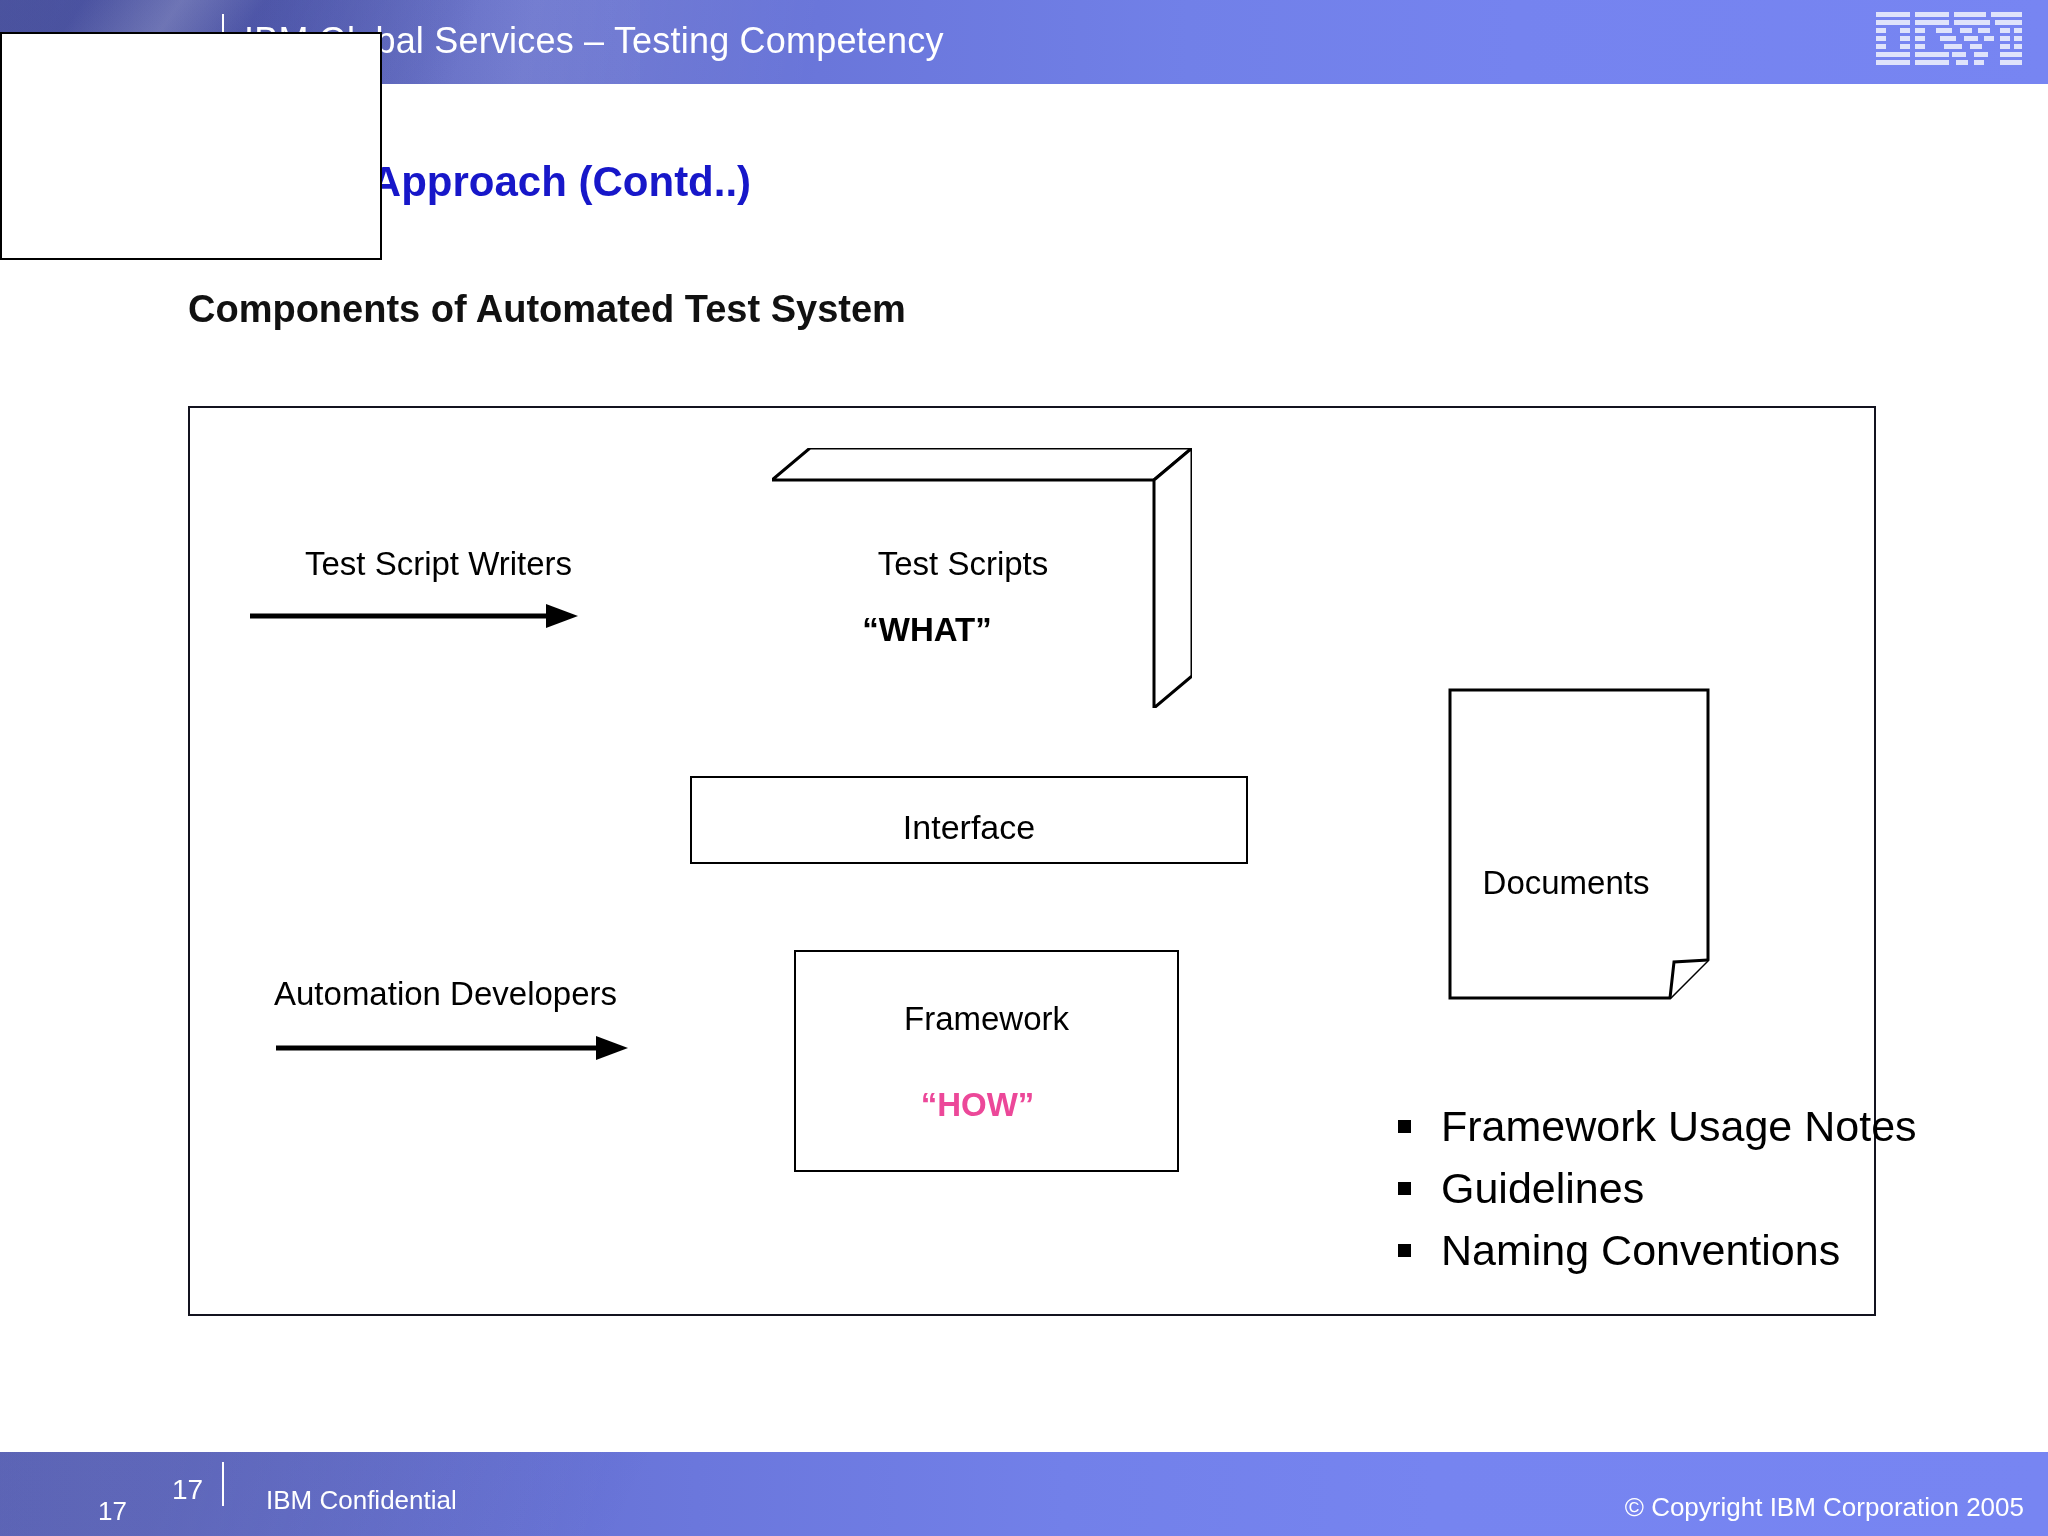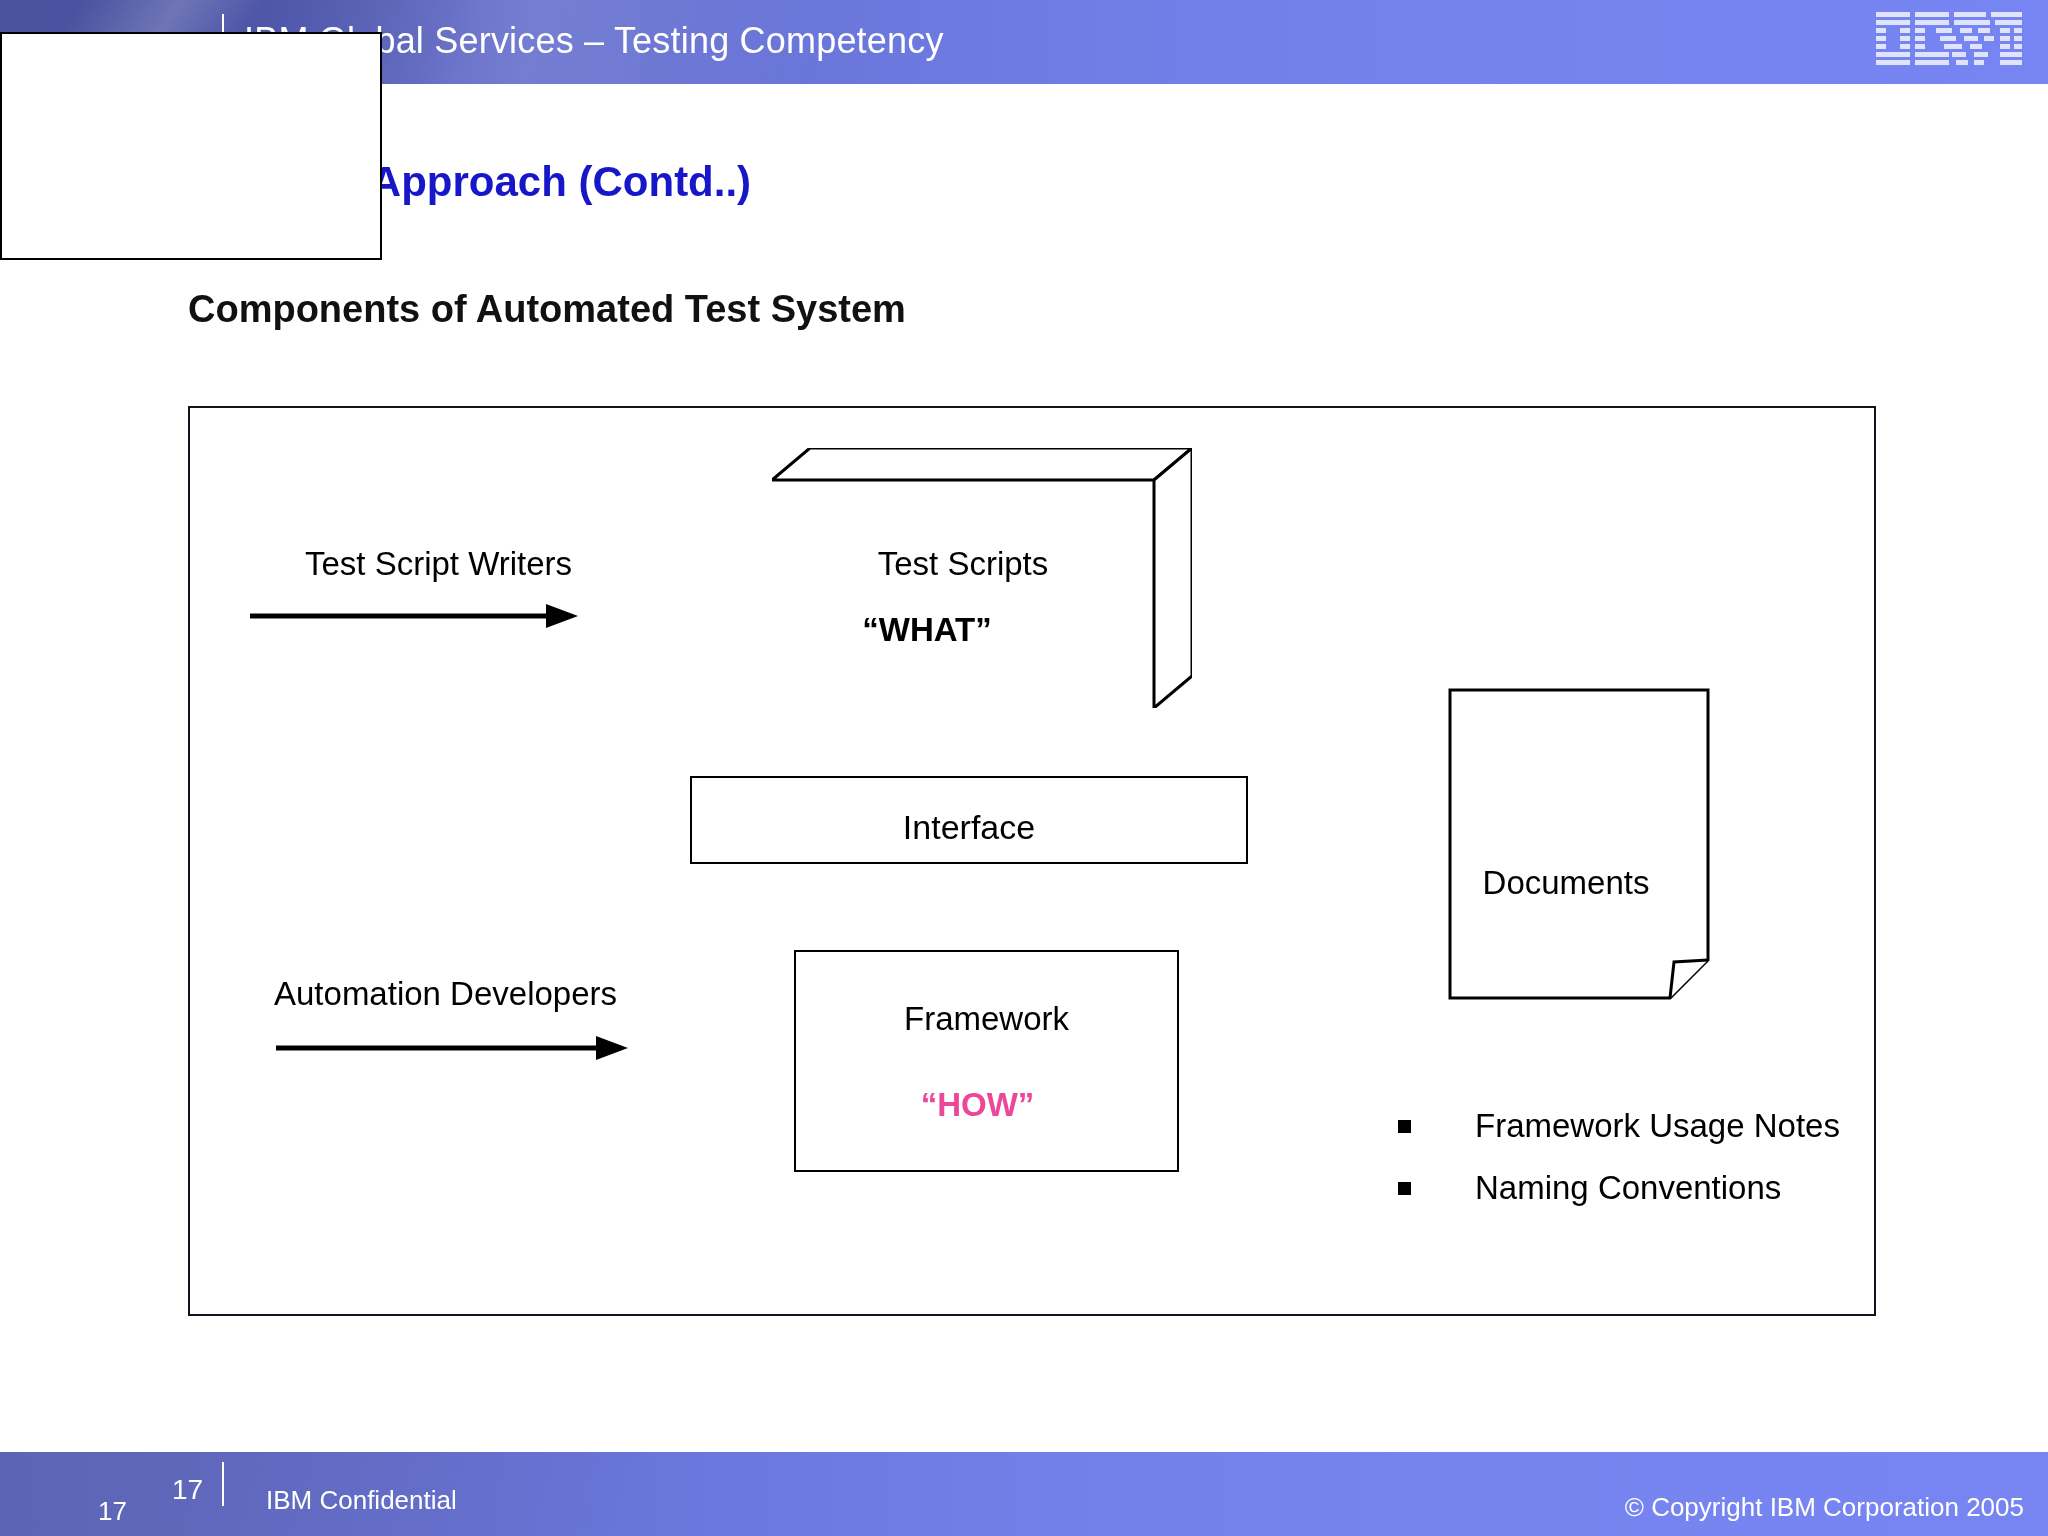--- a/index.html
+++ b/index.html
@@ -205,24 +205,23 @@
     align-items: center;
     height: 62px;
   }
   .bullet-marker {
     width: 13px; height: 13px;
     background: #000000;
     margin-right: 30px;
     flex: 0 0 auto;
   }
   .bullet-text {
-    font-size: 33px;
-    color: #000000;
-    white-space: nowrap;
-    margin-left: 34px;
+    font-size: 43px;
+    color: #000000;
+    white-space: nowrap;
   }
 
   
   #footer-bar {
     position: absolute;
     left: 0; top: 1452px;
     width: 2048px;
     height: 84px;
     background:
       linear-gradient(105deg, rgba(255,255,255,0.10) 8%, rgba(255,255,255,0.00) 30%),
@@ -367,20 +366,24 @@
 </svg>
 <div id="documents-text">Documents</div>
 
 <div id="doc-bullet-list">
   <div class="bullet-row">
     <span class="bullet-marker"></span>
     <span class="bullet-text">Framework Usage Notes</span>
   </div>
   <div class="bullet-row">
     <span class="bullet-marker"></span>
+    <span class="bullet-text">Guidelines</span>
+  </div>
+  <div class="bullet-row">
+    <span class="bullet-marker"></span>
     <span class="bullet-text">Naming Conventions</span>
   </div>
 </div>
 
 <div id="footer-bar">
   <div id="footer-sheen"></div>
   <div id="footer-divider"></div>
 </div>
 <div id="footer-page-number-small">17</div>
 <div id="footer-page-number">17</div>

